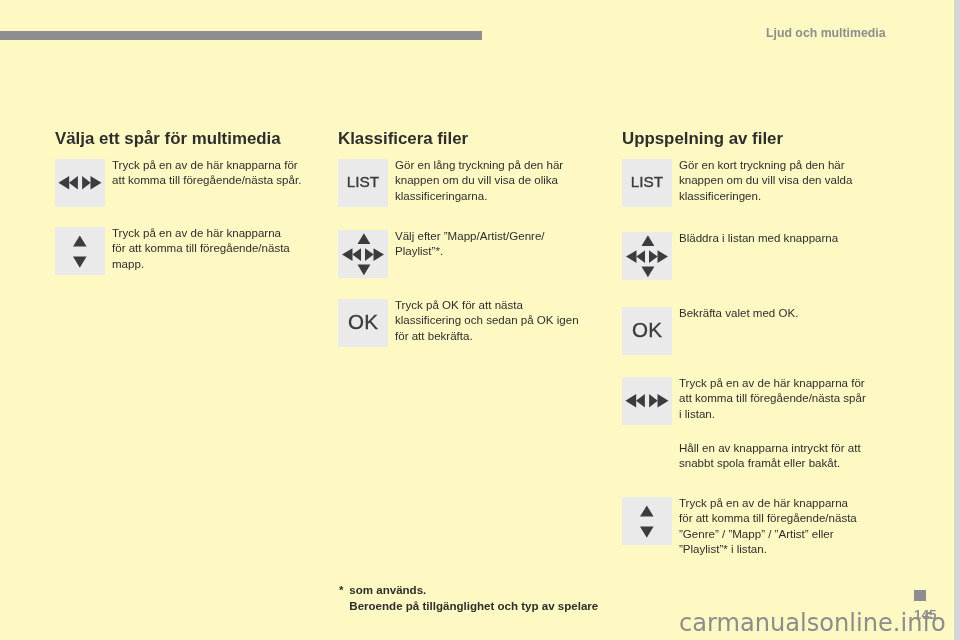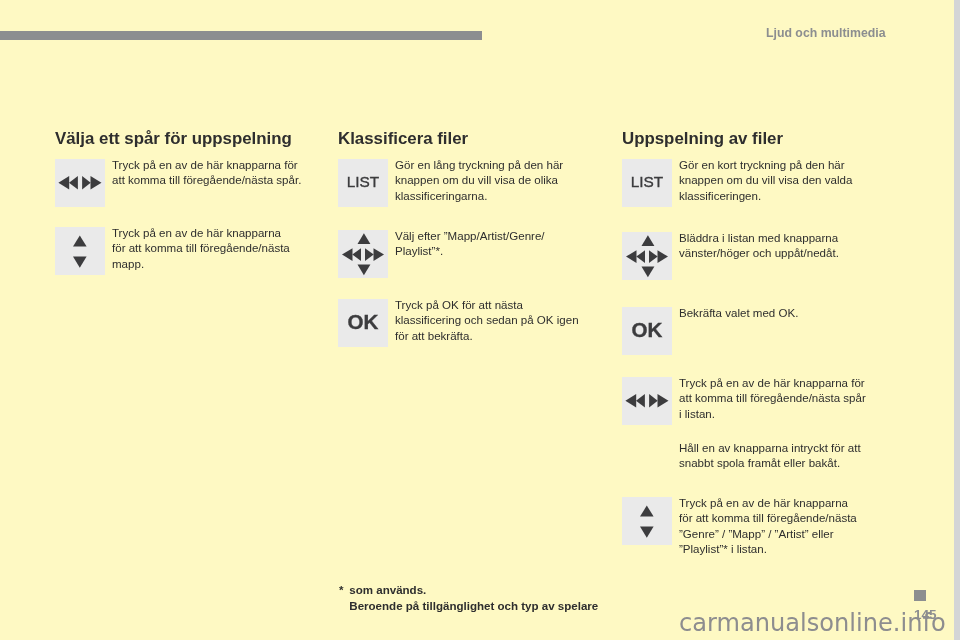--- a/index.html
+++ b/index.html
@@ -37,21 +37,21 @@
     background:#eaeaea;
     text-align:right;
   }
   .keytext {
     position:absolute; left:0; top:-1px; width:50px; height:48px;
     display:flex; align-items:center; justify-content:center;
     font-size:15.4px; font-weight:normal; color:#3c3c3e;
     letter-spacing:0px;
     -webkit-text-stroke:0.35px #3c3c3e;
   }
-  .keytext.ok { font-size:20.6px; top:-1.5px;font-weight:bold; }
+  .keytext.ok { font-size:20.6px; top:-1.5px; }
   .keyicon { position:absolute; left:0; top:0; width:50px; height:48px; }
   .rowtext {
     position:absolute; left:57px; top:-1px; width:215px;
     font-size:11.55px; font-weight:normal; color:#2e2e2e;
     line-height:15.3px; letter-spacing:0px;
   }
   .rowtext p { margin:0; }
   .rowtext p.gap { margin-top:19px; }
 
   .footnote {
@@ -73,21 +73,21 @@
   }
 </style>
 </head>
 <body>
 
 <div id="page">
   <div class="hdr-bar"></div>
   <div class="hdr-title">Ljud och multimedia</div>
 
   <div class="col" id="col1">
-      <div class="coltitle">Välja ett spår för uppspelning</div>
+      <div class="coltitle">Välja ett spår för multimedia</div>
       <div class="row" style="top: 33px;">
         <div class="keybox">
           <div class="keyicon"><svg viewBox="0 0 50 48" width="50" height="48">
               <g fill="#3c3c3e">
                 <path d="M14.2 16.9 L14.2 30.5 L3.4 23.7 Z"></path>
                 <path d="M22.9 16.9 L22.9 30.5 L14.0 23.7 Z"></path>
                 <path d="M27.1 16.9 L35.7 23.7 L27.1 30.5 Z"></path>
                 <path d="M35.5 16.9 L46.5 23.7 L35.5 30.5 Z"></path>
               </g>
             </svg></div>
@@ -174,21 +174,20 @@
                 <path d="M25.9 45.2 L19.5 34.5 L32.4 34.5 Z"></path>
                 <path d="M14.5 18.25 L14.5 31.0 L4.0 24.6 Z"></path>
                 <path d="M23.0 18.25 L23.0 31.0 L14.3 24.6 Z"></path>
                 <path d="M27.0 18.25 L35.7 24.6 L27.0 31.0 Z"></path>
                 <path d="M35.5 18.25 L46.0 24.6 L35.5 31.0 Z"></path>
               </g>
             </svg></div>
         </div>
         <div class="rowtext">
           <p>Bläddra i listan med knapparna</p>
-          <p>vänster/höger och uppåt/nedåt.</p>
         </div>
       </div>
       <div class="row" style="top: 181px;">
         <div class="keybox">
           <div class="keytext ok">OK</div>
         </div>
         <div class="rowtext">
           <p>Bekräfta valet med OK.</p>
         </div>
       </div>

